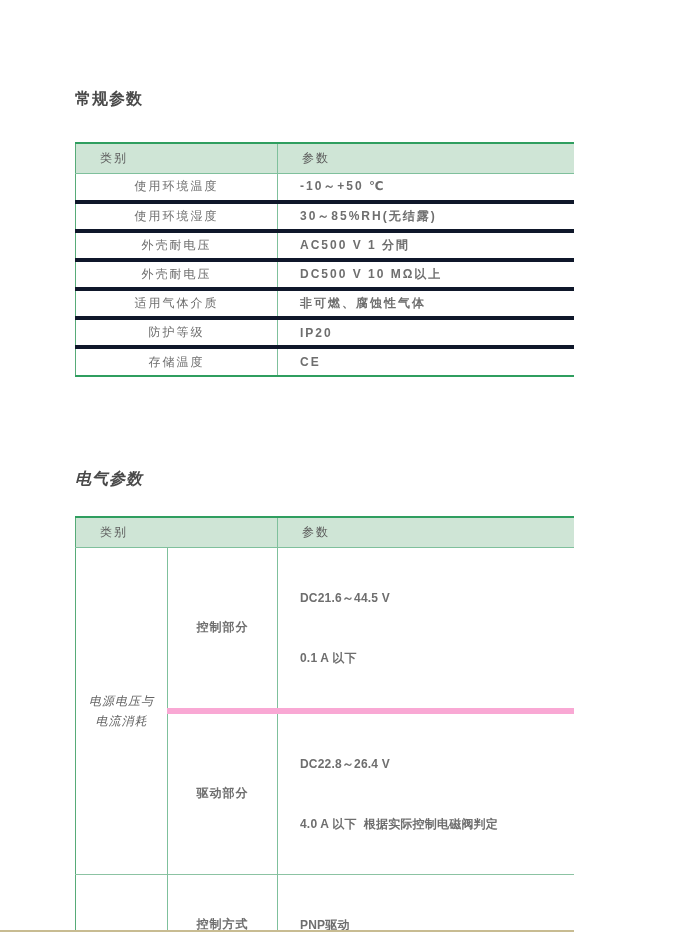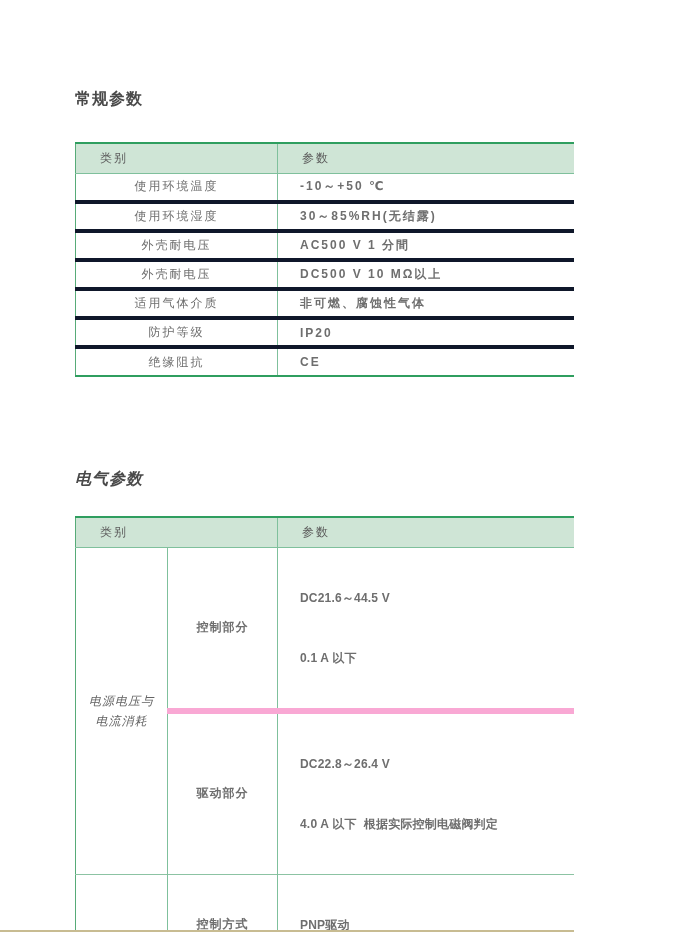--- a/index.html
+++ b/index.html
@@ -131,21 +131,21 @@
       </tr>
       <tr>
         <td>适用气体介质</td>
         <td class="vdiv value">非可燃、腐蚀性气体</td>
       </tr>
       <tr>
         <td>防护等级</td>
         <td class="vdiv value">IP20</td>
       </tr>
       <tr>
-        <td>绝缘阻抗</td>
+        <td>存储温度</td>
         <td class="vdiv value">CE</td>
       </tr>
     </tbody>
   </table>
 
   <div class="section-title" id="title-electrical">电气参数</div>
 
   <table class="spec-table t2" id="table-electrical">
     <colgroup>
         <col style="width:92px">

